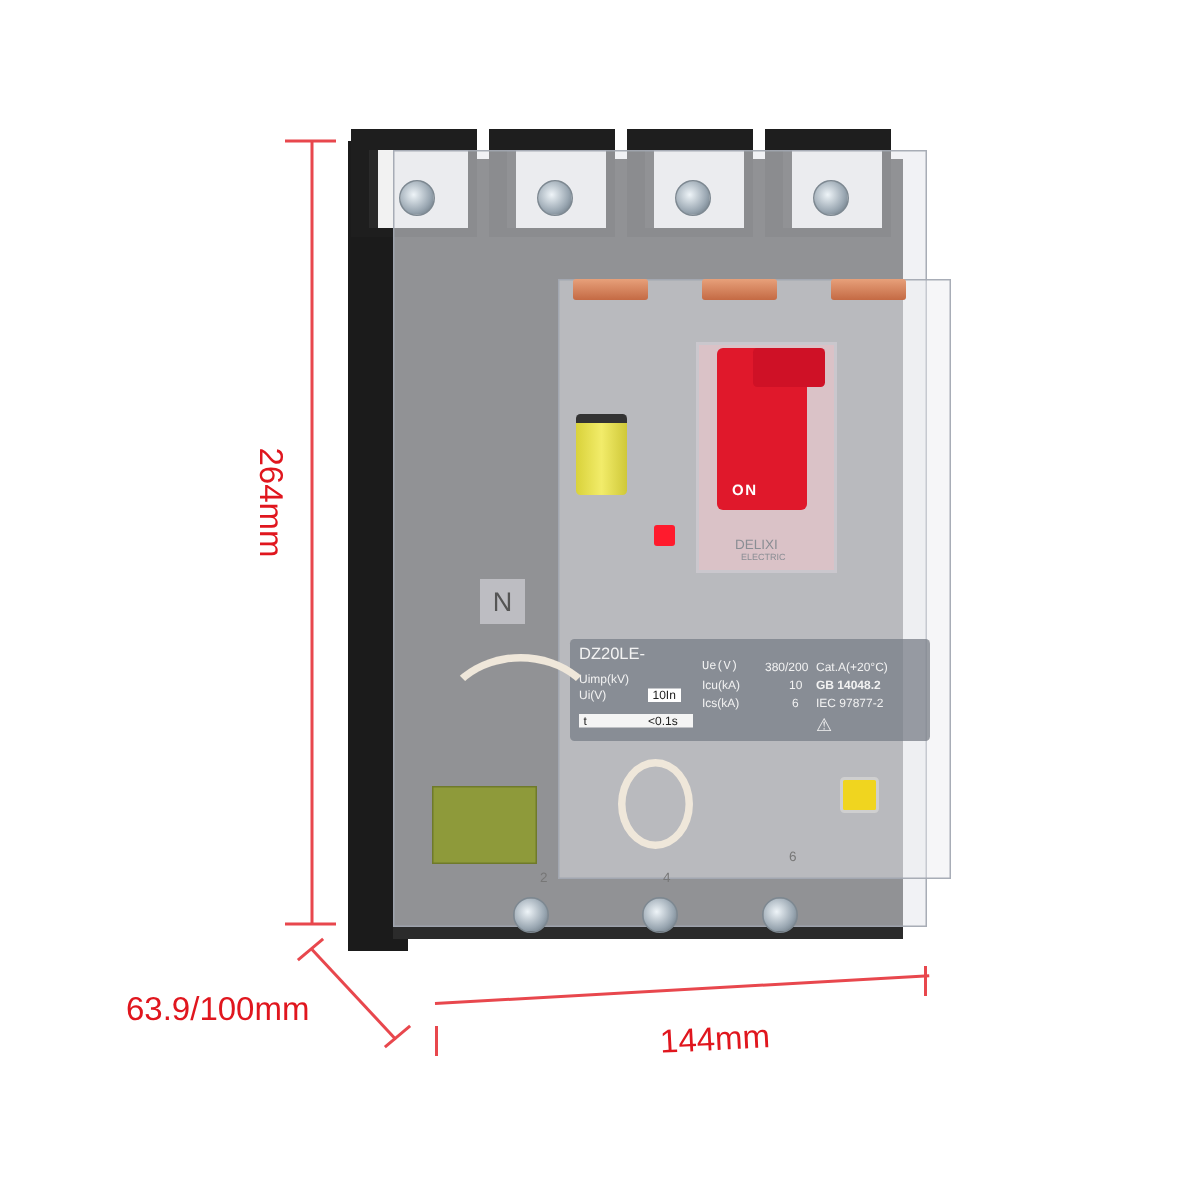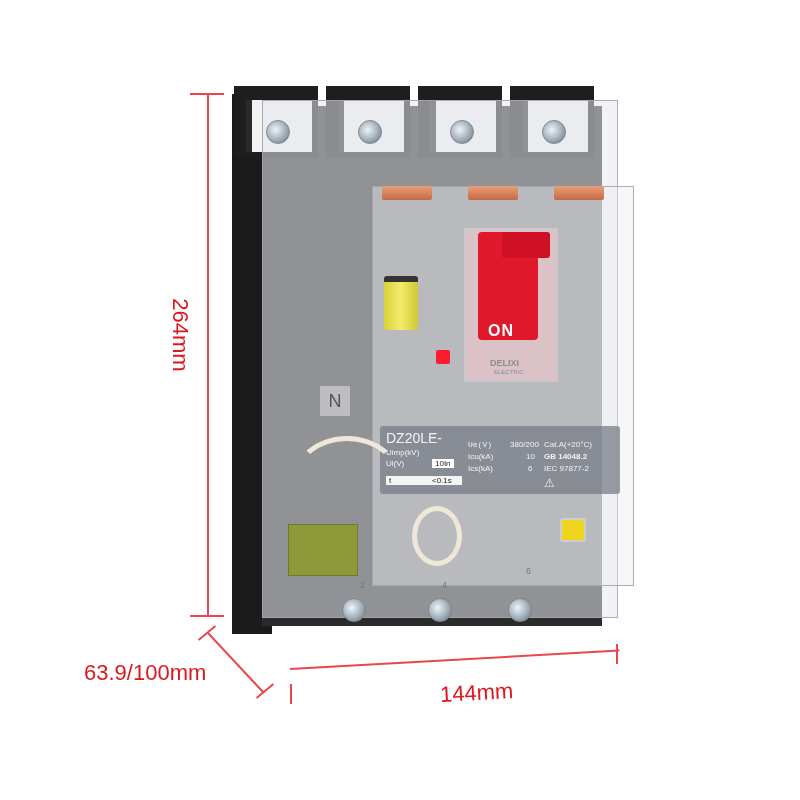--- a/index.html
+++ b/index.html
@@ -11,22 +11,22 @@
   .product { position:absolute; left:232px; top:86px; width:386px; height:580px; }
   .shadow-body { position:absolute; background:#1b1b1b; }
   .clear { position:absolute; background:rgba(230,232,236,0.55); border:1px solid rgba(160,165,175,0.9); box-sizing:border-box; }
   .terminal-top { position:absolute; top:0; width:84px; height:72px; background:#1e1e1e; }
   .terminal-inner { position:absolute; left:12px; top:14px; width:60px; height:52px; background:#f2f2f2; border-left:6px solid #2a2a2a; }
   .screw { position:absolute; width:22px; height:22px; border-radius:50%; background:radial-gradient(circle at 40% 40%, #eef4f8, #9aa7b2 60%, #5d6a75); border:1px solid #7d8891; }
   .copper { position:absolute; height:14px; background:linear-gradient(#e7a07a,#c46a44); border-radius:2px; }
   .handle-guard { position:absolute; left:232px; top:142px; width:90px; height:150px; background:rgba(240,200,205,0.6); border:2px solid rgba(200,200,205,0.9); }
   .handle { position:absolute; left:246px; top:146px; width:60px; height:108px; background:#e0182b; border-radius:4px; }
   .handle-top { position:absolute; left:270px; top:146px; width:48px; height:26px; background:#cf1126; border-radius:3px; }
-  .on-label { position:absolute; left:256px; top:236px; color:#ffffff; font-weight:bold; font-size:16px; letter-spacing:1px; }
-  .brand { position:absolute; left:258px; top:272px; color:#8a8e94; font-size:9px; font-weight:bold; }
+  .on-label { position:absolute; left:256px; top:236px; color:#ffffff; font-weight:bold; font-size:10px; letter-spacing:1px; }
+  .brand { position:absolute; left:258px; top:272px; color:#8a8e94; font-size:9px; font-weight:normal; }
   .brand-sub { position:absolute; left:262px; top:283px; color:#8a8e94; font-size:6px; }
   .yellow-coil { position:absolute; left:152px; top:190px; width:34px; height:48px; background:linear-gradient(90deg,#d9d23a,#f2ec6a,#cfc838); border-radius:3px; border-top:6px solid #333; }
   .red-btn { position:absolute; left:204px; top:264px; width:14px; height:14px; background:#ff1b2d; border-radius:2px; }
   .label-plate { position:absolute; left:148px; top:340px; width:240px; height:68px; background:rgba(120,125,135,0.75); border-radius:3px; color:#f2f2f2; font-size:8px; }
   .pcb { position:absolute; left:56px; top:438px; width:68px; height:50px; background:#8e9a3a; border:1px solid #6f7a2a; }
   .test-btn { position:absolute; left:328px; top:432px; width:22px; height:20px; background:#f0d51f; border-radius:3px; border:2px solid #cfcfcf; }
   .wire-white { position:absolute; border:5px solid #efe7da; border-radius:50%; }
   .n-mark { position:absolute; left:88px; top:300px; width:30px; height:30px; background:rgba(200,200,205,0.8); color:#555; font-size:18px; text-align:center; line-height:30px; }
   .pole-num { position:absolute; color:#777; font-size:9px; }
 </style>
@@ -84,21 +84,21 @@
   <div class="red-btn"></div>
 
   <div class="handle-guard"></div>
   <div class="handle"></div>
   <div class="handle-top"></div>
   <div class="on-label">ON</div>
   <div class="brand">DELIXI</div>
   <div class="brand-sub">ELECTRIC</div>
 
   <div class="label-plate">
-    <div class="abs" style="left:6px; top:4px; font-size:14px;">DZ20LE-</div>
+    <div class="abs" style="left:6px; top:4px; font-size:11px;">DZ20LE-</div>
     <div class="abs" style="left:6px; top:22px;">Uimp(kV)</div>
     <div class="abs" style="left:6px; top:33px;">Ui(V)</div>
     <div class="abs" style="left:52px; top:33px; background:#fff; color:#222; padding:0 3px;">10In</div>
     <div class="abs" style="left:6px; top:50px; width:70px; background:#f4f4f4; color:#222; padding:0 3px;">t</div>
     <div class="abs" style="left:52px; top:50px; color:#222;">&lt;0.1s</div>
     <div class="abs" style="left:88px; top:14px;font-family:Liberation Mono, monospace;">Ue(V)</div>
     <div class="abs" style="left:130px; top:14px;">380/200</div>
     <div class="abs" style="left:88px; top:26px;">Icu(kA)</div>
     <div class="abs" style="left:146px; top:26px;">10</div>
     <div class="abs" style="left:88px; top:38px;">Ics(kA)</div>

